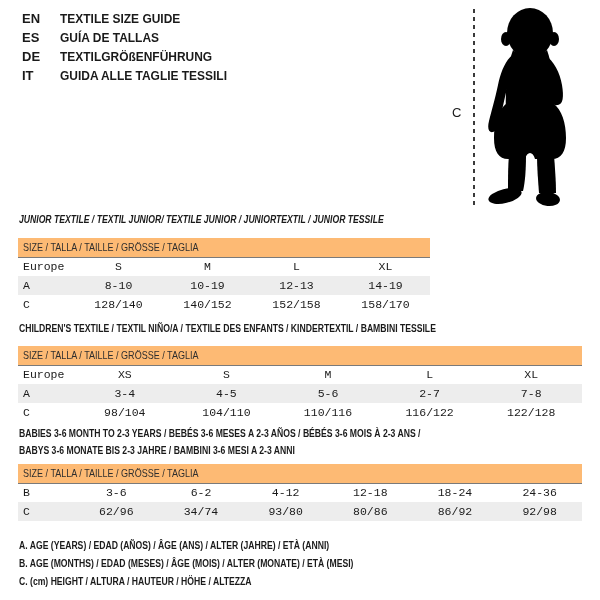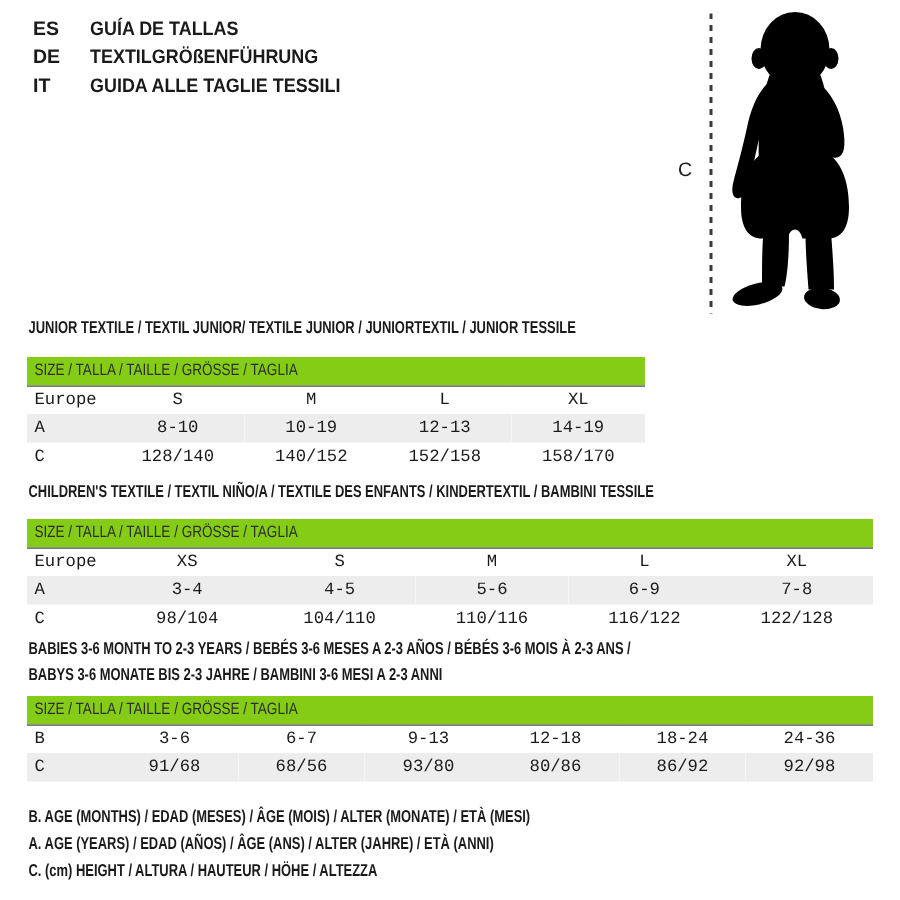--- a/index.html
+++ b/index.html
@@ -30,21 +30,21 @@
     background: repeating-linear-gradient(#3a3a3a 0, #3a3a3a 4px, transparent 4px, transparent 8px);
   }
   .measure-label { left: 452px; top: 105px; font-size: 13px; }
 
   
   .sec-title { font-weight: bold; font-size: 11.5px; line-height: 17px; left: 19px; }
 
   
   .size-table { border-collapse: collapse; table-layout: fixed; }
   .size-table th.size-bar {
-    background: #84cc16;
+    background: #fdba74;
     border-bottom: 1px solid #7a7a7a;
     height: 19px;
     font-weight: normal;
     font-size: 11px;
     color: #2e2e2e;
     text-align: left;
     padding-left: 5px;
   }
   .size-table td {
     height: 19px;
@@ -66,20 +66,24 @@
   
   .footnotes { left: 19px; top: 536px; }
   .footnote { font-weight: bold; font-size: 11.5px; height: 18px; line-height: 18px; }
 
   svg.baby { left: 480px; top: 5px; width: 112px; height: 207px; }
 </style>
 </head>
 <body>
 
 <div class="abs lang-block">
+  <div class="lang-row">
+    <span class="lang-code">EN</span>
+    <span class="lang-label"><span class="cx92">TEXTILE SIZE GUIDE</span></span>
+  </div>
   <div class="lang-row">
     <span class="lang-code">ES</span>
     <span class="lang-label"><span class="cx92">GUÍA DE TALLAS</span></span>
   </div>
   <div class="lang-row">
     <span class="lang-code">DE</span>
     <span class="lang-label"><span class="cx92">TEXTILGRÖßENFÜHRUNG</span></span>
   </div>
   <div class="lang-row">
     <span class="lang-code">IT</span>
@@ -99,21 +103,21 @@
     <path d="M65,50 C74,56 80,68 82,80 C84,92 83,99 78,100 C73,101 70,97 71,90 C72,80 69,68 63,60 Z"></path>
     <path d="M35,48 C26,54 21,66 18,80 C15,94 11,108 9,116 C7,124 9,128 13,127 C18,126 19,119 21,111 C24,96 27,82 31,70 C33,63 36,56 39,52 Z"></path>
     <path d="M27,98 C18,105 14,118 14,133 C14,147 19,154 28,154 L45,154 C47,146 53,146 55,154 L72,154 C81,154 86,147 86,133 C86,118 82,105 73,98 Z"></path>
     <path d="M29,150 L46,150 C46,165 45,178 43,186 L28,186 C28,172 28,160 29,150 Z"></path>
     <ellipse cx="25" cy="191" rx="17" ry="7" transform="rotate(-14 25 191)"></ellipse>
     <path d="M57,150 L74,150 C75,163 76,176 76,188 L59,188 C58,175 57,162 57,150 Z"></path>
     <ellipse cx="68" cy="194" rx="12" ry="7" transform="rotate(6 68 194)"></ellipse>
   </g>
 </svg>
 
-<div class="abs sec-title" style="top:211px;">
+<div class="abs sec-title" style="top:211px;font-style:italic;">
   <span class="cx">JUNIOR TEXTILE / TEXTIL JUNIOR/ TEXTILE JUNIOR / JUNIORTEXTIL / JUNIOR TESSILE</span>
 </div>
 <table class="abs size-table t-junior">
   <colgroup>
       <col class="c-lbl">
       <col>
       <col>
       <col>
       <col>
     </colgroup>
@@ -175,21 +179,21 @@
       <td>S</td>
       <td>M</td>
       <td>L</td>
       <td>XL</td>
     </tr>
     <tr class="shaded">
       <td class="lbl">A</td>
       <td>3-4</td>
       <td>4-5</td>
       <td>5-6</td>
-      <td>6-9</td>
+      <td>2-7</td>
       <td>7-8</td>
     </tr>
     <tr>
       <td class="lbl">C</td>
       <td>98/104</td>
       <td>104/110</td>
       <td>110/116</td>
       <td>116/122</td>
       <td>122/128</td>
     </tr>
@@ -214,35 +218,35 @@
     <tr>
       <th class="size-bar" colspan="7">
         <span class="cx88">SIZE / TALLA / TAILLE / GRÖSSE / TAGLIA</span>
       </th>
     </tr>
   </thead>
   <tbody>
     <tr>
       <td class="lbl">B</td>
       <td>3-6</td>
-      <td>6-7</td>
-      <td>9-13</td>
+      <td>6-2</td>
+      <td>4-12</td>
       <td>12-18</td>
       <td>18-24</td>
       <td>24-36</td>
     </tr>
     <tr class="shaded">
       <td class="lbl">C</td>
-      <td>91/68</td>
-      <td>68/56</td>
+      <td>62/96</td>
+      <td>34/74</td>
       <td>93/80</td>
       <td>80/86</td>
       <td>86/92</td>
       <td>92/98</td>
     </tr>
   </tbody>
 </table>
 
 <div class="abs footnotes">
+  <div class="footnote"><span class="cx">A. AGE (YEARS) / EDAD (AÑOS) / ÂGE (ANS) / ALTER (JAHRE) / ETÀ (ANNI)</span></div>
   <div class="footnote"><span class="cx">B. AGE (MONTHS) / EDAD (MESES) / ÂGE (MOIS) / ALTER (MONATE) / ETÀ (MESI)</span></div>
-  <div class="footnote"><span class="cx">A. AGE (YEARS) / EDAD (AÑOS) / ÂGE (ANS) / ALTER (JAHRE) / ETÀ (ANNI)</span></div>
   <div class="footnote"><span class="cx">C. (cm) HEIGHT / ALTURA / HAUTEUR / HÖHE / ALTEZZA</span></div>
 </div>
 
 </body></html>

